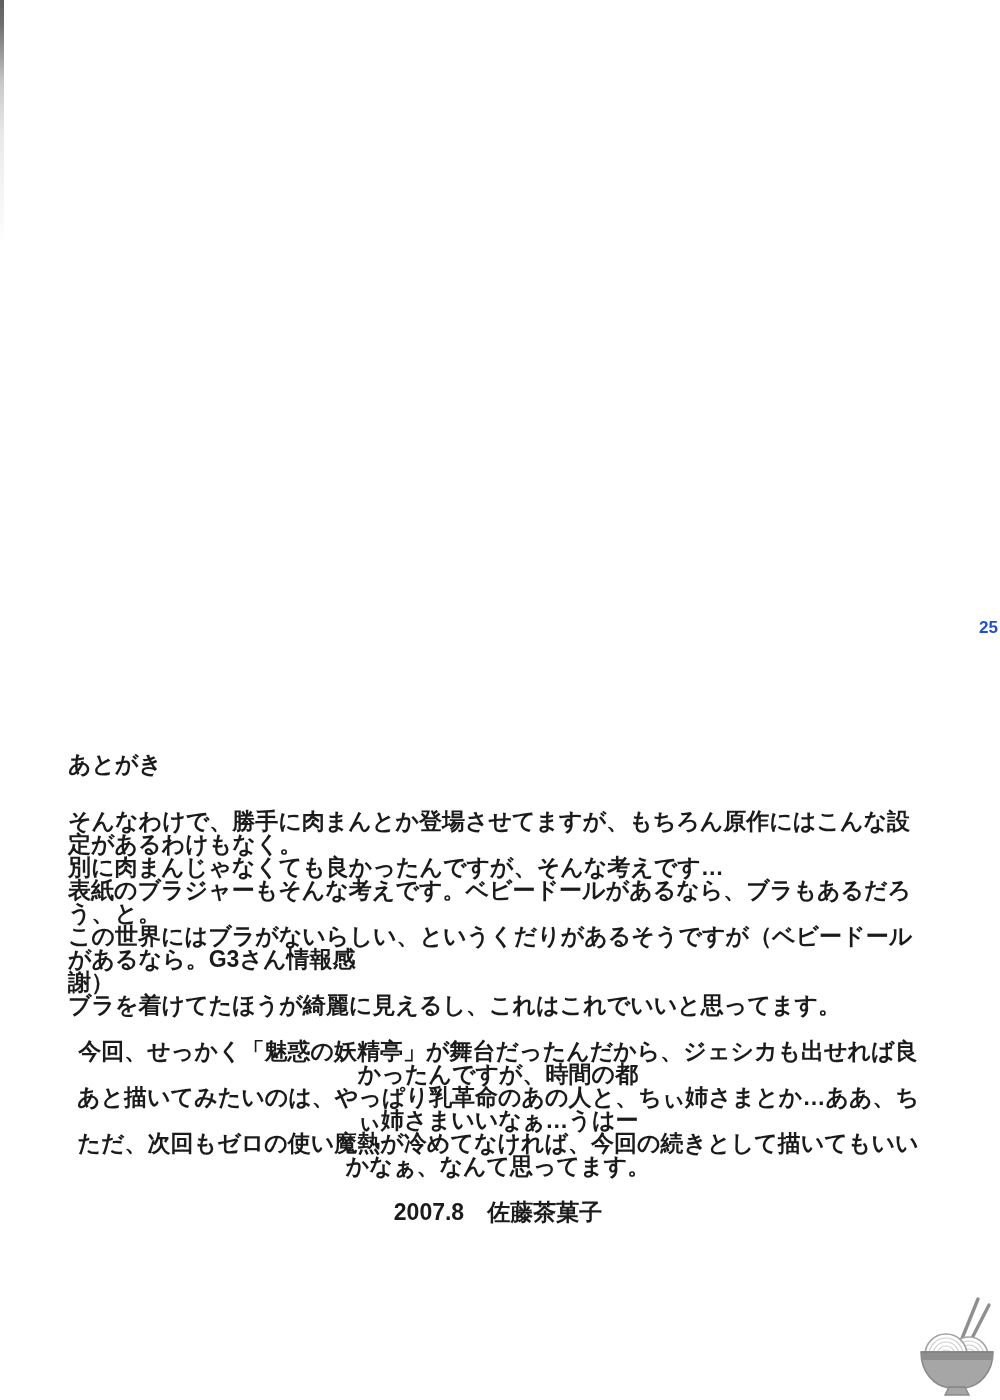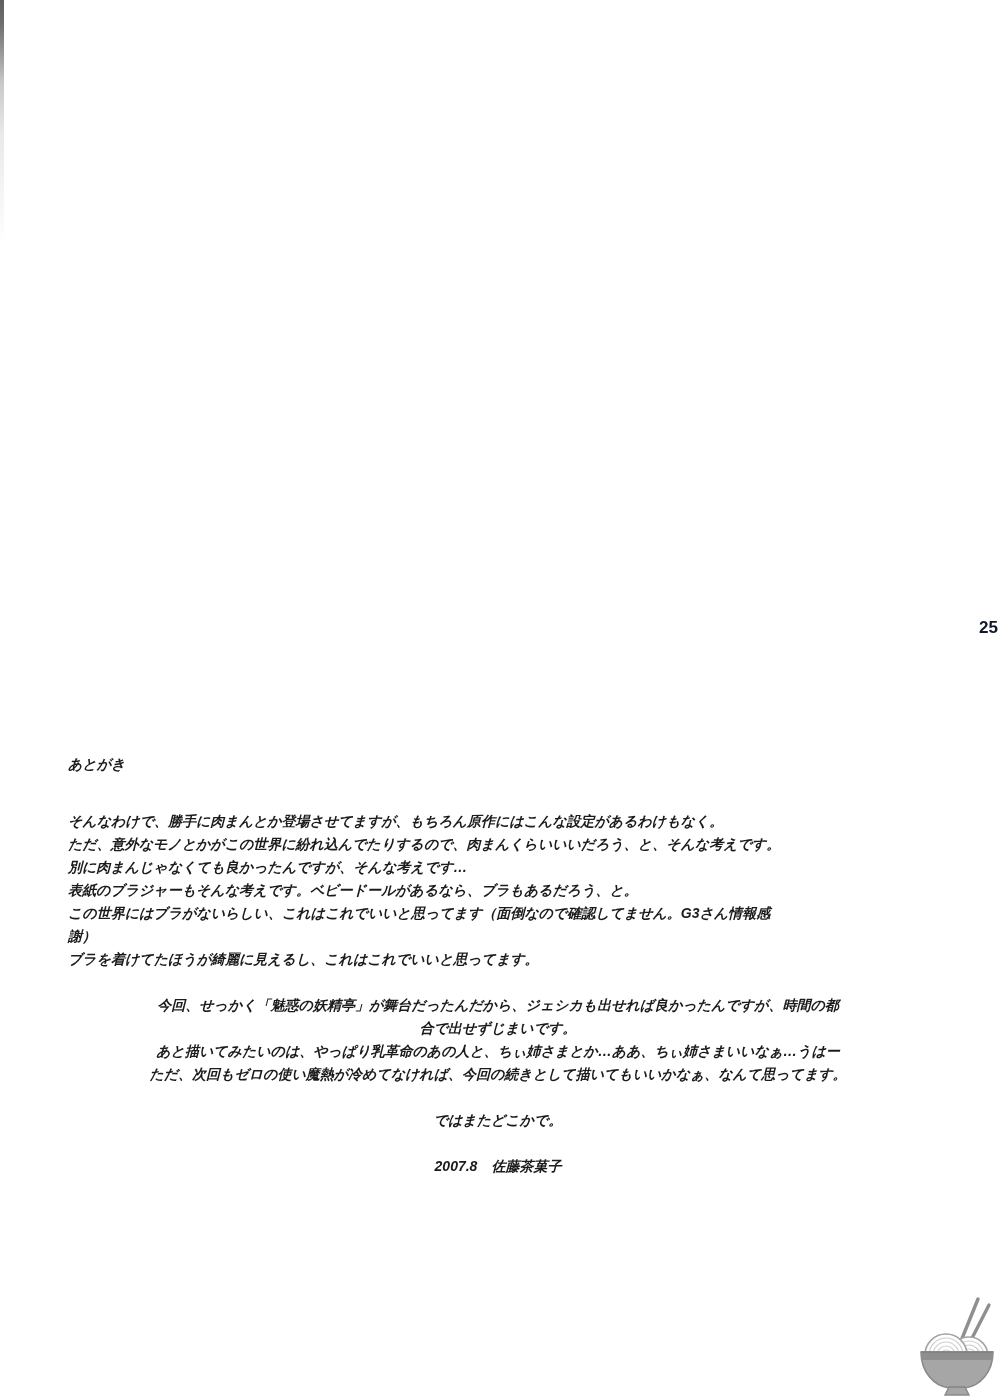--- a/index.html
+++ b/index.html
@@ -28,32 +28,31 @@
       #c9c9c9 34%,
       #e9e9e9 55%,
       rgba(255,255,255,0) 100%);
   }
   .page-number {
     position: absolute;
     left: 979px;
     top: 618px;
     font-size: 17px;
     font-weight: 700;
-    color: #0f172a;
+    color: #1d4ed8;
   }
   .afterword {
     position: absolute;
     left: 68px;
     top: 753px;
     width: 860px;
     color: #1b1b1b;
-    font-size: 14px;
+    font-size: 23px;
     font-weight: 600;
     line-height: 23px;
-    font-style: italic;
   }
   .afterword .heading {
     margin: 0 0 34px 0;
   }
   .afterword .para {
     margin: 0;
   }
   .afterword .para + .para {
     margin-top: 23px;
     text-align: center;
@@ -82,36 +81,33 @@
 
   <div class="edge-strip"></div>
 
   <div class="page-number">25</div>
 
   <div class="afterword">
     <div class="heading">あとがき</div>
 
     <div class="para">
       <div class="line">そんなわけで、勝手に肉まんとか登場させてますが、もちろん原作にはこんな設定があるわけもなく。</div>
-      <div class="line">ただ、意外なモノとかがこの世界に紛れ込んでたりするので、肉まんくらいいいだろう、と、そんな考えです。</div>
       <div class="line">別に肉まんじゃなくても良かったんですが、そんな考えです…</div>
       <div class="line">表紙のブラジャーもそんな考えです。ベビードールがあるなら、ブラもあるだろう、と。</div>
-      <div class="line">この世界にはブラがないらしい、これはこれでいいと思ってます（面倒なので確認してません。G3さん情報感</div>
+      <div class="line">この世界にはブラがないらしい、というくだりがあるそうですが（ベビードールがあるなら。G3さん情報感</div>
       <div class="line">謝）</div>
       <div class="line">ブラを着けてたほうが綺麗に見えるし、これはこれでいいと思ってます。</div>
     </div>
 
     <div class="para">
       <div class="line">今回、せっかく「魅惑の妖精亭」が舞台だったんだから、ジェシカも出せれば良かったんですが、時間の都</div>
-      <div class="line">合で出せずじまいです。</div>
       <div class="line">あと描いてみたいのは、やっぱり乳革命のあの人と、ちぃ姉さまとか…ああ、ちぃ姉さまいいなぁ…うはー</div>
       <div class="line">ただ、次回もゼロの使い魔熱が冷めてなければ、今回の続きとして描いてもいいかなぁ、なんて思ってます。</div>
     </div>
 
-    <div class="para closing">ではまたどこかで。</div>
 
     <div class="para signature">2007.8　佐藤茶菓子</div>
   </div>
 
   <div class="ramen">
     <svg viewBox="0 0 82 104" width="82" height="104" xmlns="http://www.w3.org/2000/svg">
 
       <line x1="45" y1="47" x2="62" y2="5" stroke="#8f8f8f" stroke-width="3.4" stroke-linecap="round"></line>
       <line x1="53" y1="50" x2="73" y2="11" stroke="#8f8f8f" stroke-width="3.4" stroke-linecap="round"></line>
 

